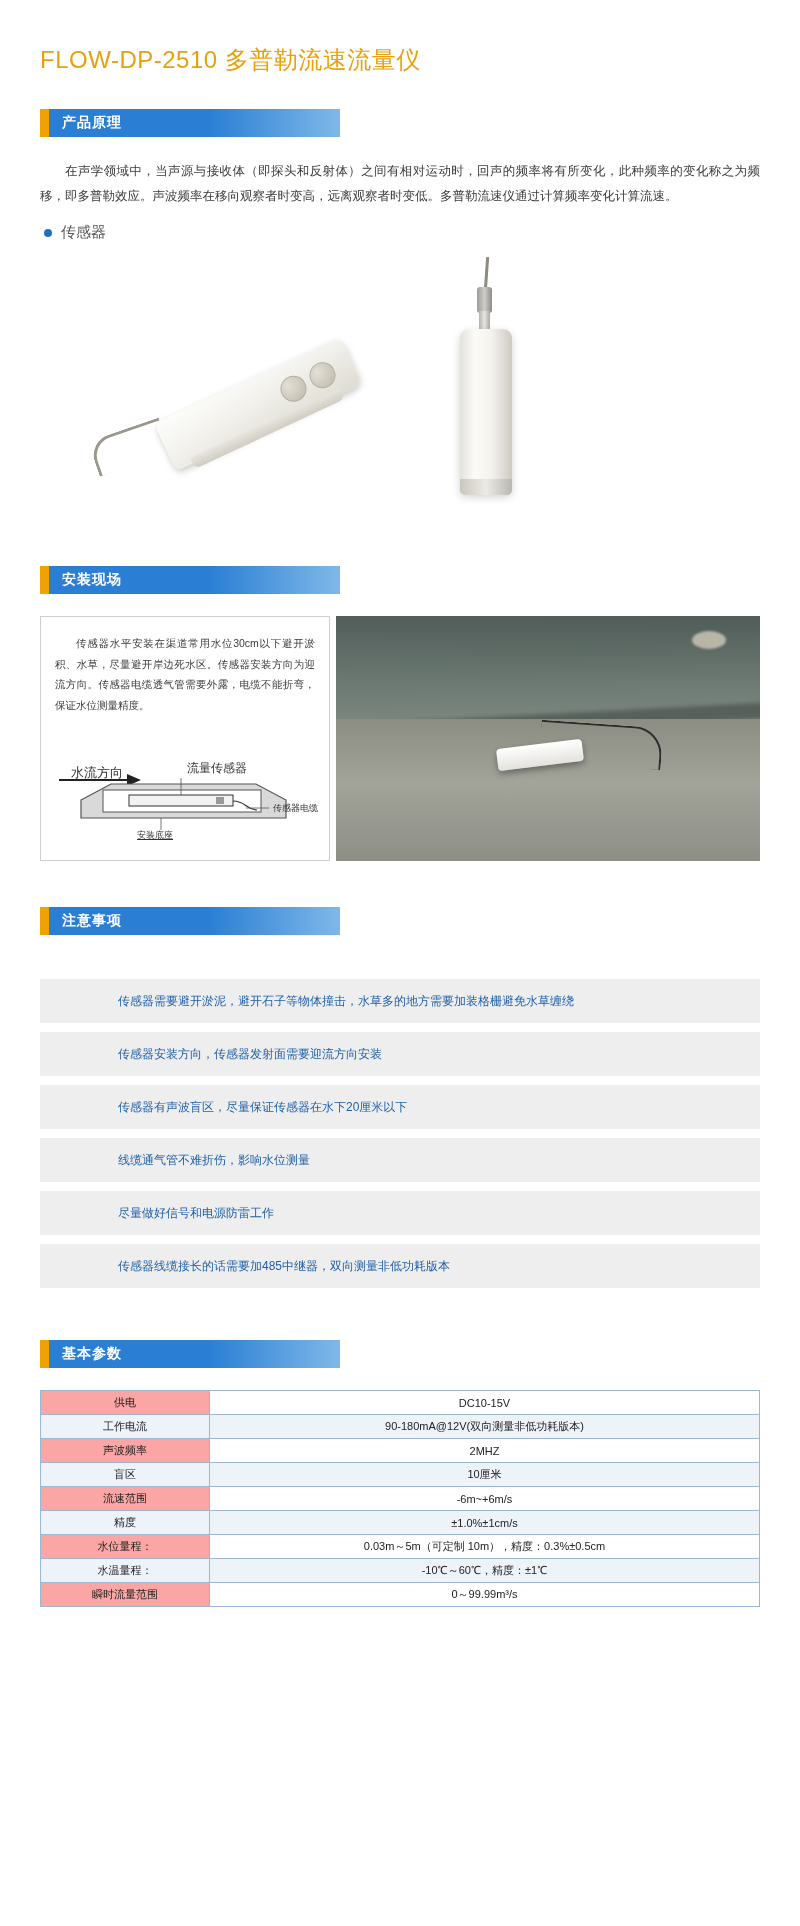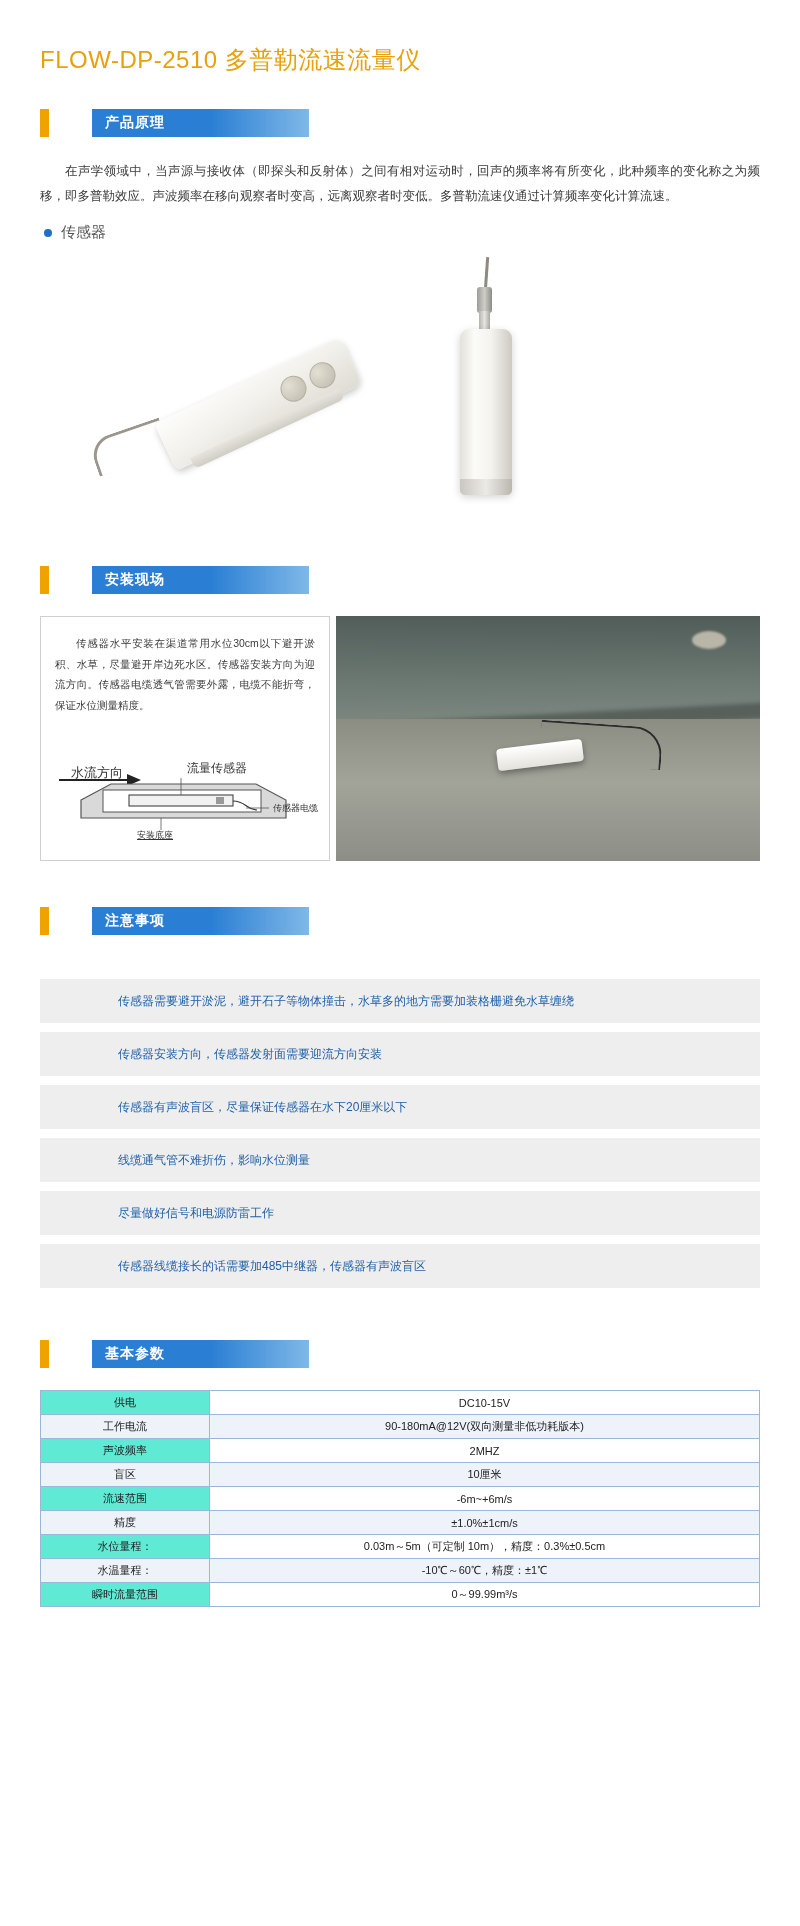--- a/index.html
+++ b/index.html
@@ -27,22 +27,21 @@
     color: #e8a10c;
     letter-spacing: 0.5px;
     line-height: 1.3;
   }
   
   .section-head {
     margin-top: 34px;
     height: 28px;
     display: flex;
     align-items: stretch;
-    width: 269px;
-    gap: 43px;
+    width: 300px;
   }
   .section-head .bar-left {
     width: 9px;
     background: #f0a300;
   }
   .section-head .bar-body {
     flex: 1;
     background: linear-gradient(to right, #2a7fd4 0%, #2a7fd4 55%, #7fb8e8 100%);
     display: flex;
     align-items: center;
@@ -300,21 +299,21 @@
     color: #222;
   }
   .param-table td {
     border: 1px solid #9bb7d8;
     height: 21px;
     text-align: center;
     padding: 1px 4px;
   }
   .param-table td.k {
     width: 160px;
-    background: #5eead4;
+    background: #fca5a5;
   }
   .param-table tr:nth-child(even) td {
     background: #eef3fa;
   }
   .spacer-bottom { height: 110px; }
 </style>
 </head>
 <body>
 
 <div class="page">
@@ -401,21 +400,21 @@
       <span>注意事项</span>
     </div>
   </div>
 
   <div class="notice-list">
     <div class="notice-item">传感器需要避开淤泥，避开石子等物体撞击，水草多的地方需要加装格栅避免水草缠绕</div>
     <div class="notice-item">传感器安装方向，传感器发射面需要迎流方向安装</div>
     <div class="notice-item">传感器有声波盲区，尽量保证传感器在水下20厘米以下</div>
     <div class="notice-item">线缆通气管不难折伤，影响水位测量</div>
     <div class="notice-item">尽量做好信号和电源防雷工作</div>
-    <div class="notice-item">传感器线缆接长的话需要加485中继器，传感器有声波盲区</div>
+    <div class="notice-item">传感器线缆接长的话需要加485中继器，双向测量非低功耗版本</div>
   </div>
 
   <div class="section-head" style="margin-top:52px;">
     <div class="bar-left"></div>
     <div class="bar-body">
       <span>基本参数</span>
     </div>
   </div>
 
   <table class="param-table">

